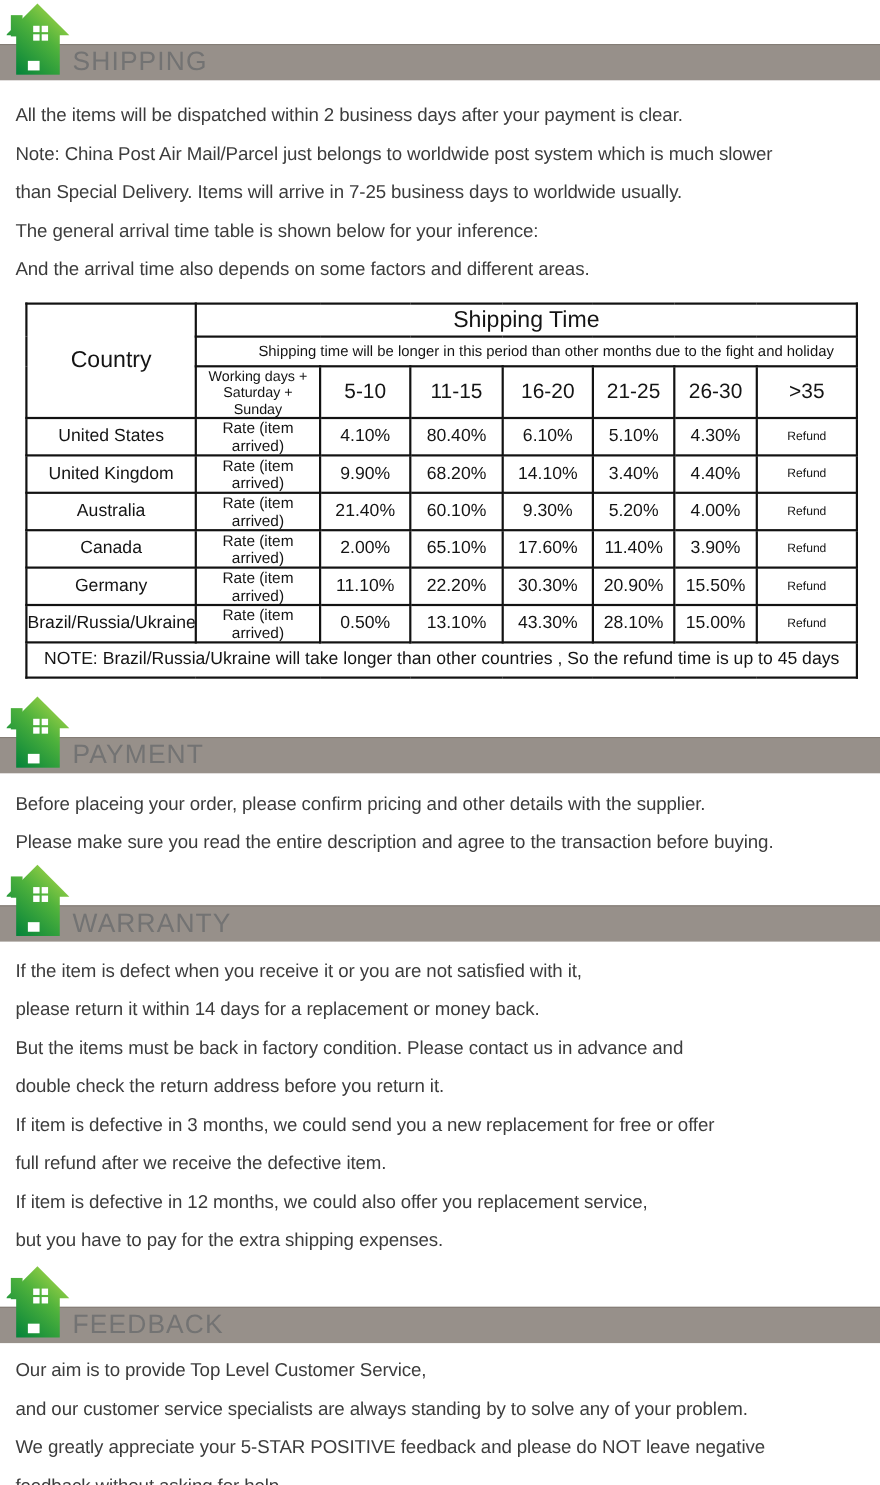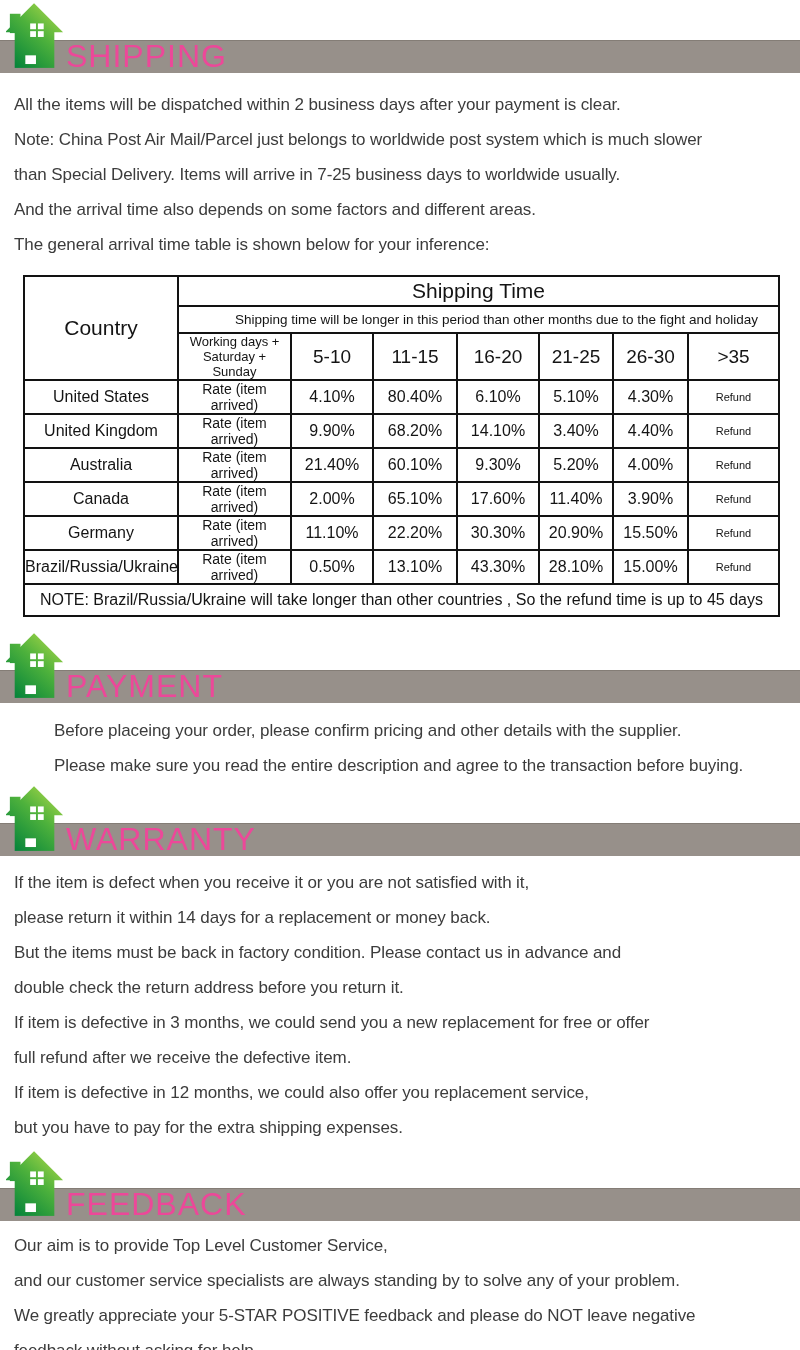--- a/index.html
+++ b/index.html
@@ -13,33 +13,33 @@
 
   
   .hdr { position:relative; height:72px; }
   .hdr .bar {
     position:absolute; top:40px; left:0; width:800px; height:33px;
     background:#97908a; border-top:1px solid #847d76;
   }
   .hdr .ttl {
     position:absolute; top:40px; left:66px; height:33px;
     display:flex; align-items:center;
-    color:#ec4899; font-size:32px; font-weight:400; letter-spacing:1px;
+    color:#737373; font-size:24px; font-weight:400; letter-spacing:1px;
   }
   .hdr .house { position:absolute; top:2px; left:6px; width:58px; height:68px; }
 
   
   .para { margin:0; }
   .para p {
     margin:0; padding-left:14px;
     font-size:17px; line-height:35px; letter-spacing:-0.1px;
     white-space:nowrap;
   }
   .para.mt15 { margin-top:15px; }
-  .para.mt11 { margin-top:11px;margin-left:40px; }
+  .para.mt11 { margin-top:11px; }
   .para.mt10 { margin-top:10px; }
   .para.mt8  { margin-top:8px;  }
 
   
   .tblwrap { margin:13px 0 0 23px; }
   table.ship {
     border-collapse:collapse; table-layout:fixed; width:755px;
     color:#141414;
   }
   table.ship td {
@@ -90,22 +90,22 @@
       <rect x="20" y="55" width="11" height="9"></rect>
     </g>
   </svg>
   <div class="ttl">SHIPPING</div>
 </div>
 
 <div class="para mt15">
   <p>All the items will be dispatched within 2 business days after your payment is clear.</p>
   <p>Note: China Post Air Mail/Parcel just belongs to worldwide post system which is much slower</p>
   <p>than Special Delivery. Items will arrive in 7-25 business days to worldwide usually.</p>
+  <p>The general arrival time table is shown below for your inference:</p>
   <p>And the arrival time also depends on some factors and different areas.</p>
-  <p>The general arrival time table is shown below for your inference:</p>
 </div>
 
 <div class="tblwrap">
 <table class="ship">
   <colgroup>
     <col style="width:154px">
         <col style="width:113px">
         <col style="width:82px">
         <col style="width:84px">
     <col style="width:82px">

